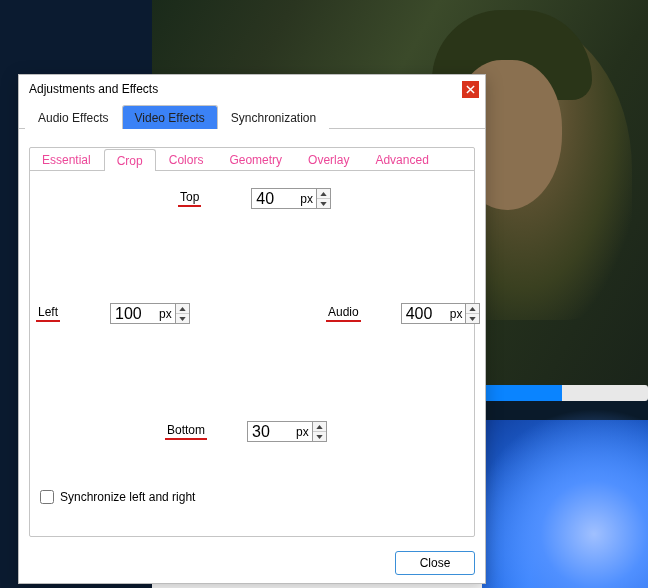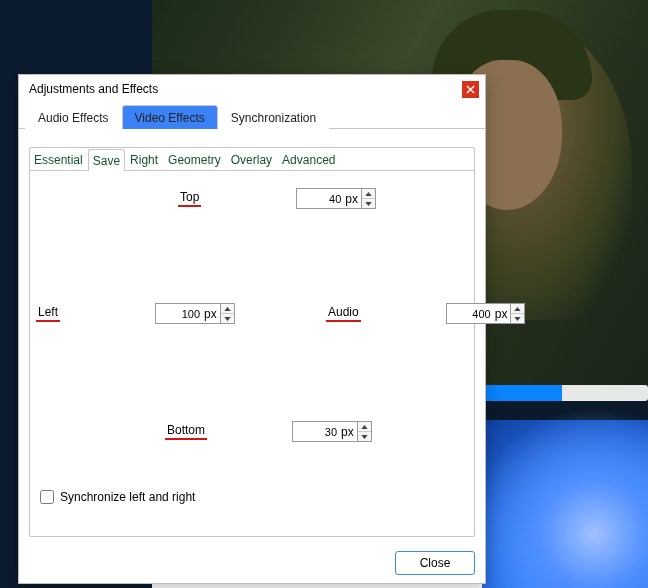--- a/index.html
+++ b/index.html
@@ -21,28 +21,28 @@
   .close-x { width: 17px; height: 17px; background: #d9321b; color: #fff; display: flex; align-items: center; justify-content: center; font-size: 10px; line-height: 1; cursor: pointer; }
   .close-x svg { width: 9px; height: 9px; }
 
   .main-tabs { display: flex; border-bottom: 1px solid #c5c5c5; padding: 0 6px; height: 26px; align-items: flex-end; }
   .main-tab { padding: 5px 12px 4px; font-size: 12px; color: #222; border: 1px solid transparent; border-bottom: none; cursor: pointer; position: relative; top: 1px; background: #fff; text-align: right; }
   .main-tab.active { border-color: #c5c5c5; border-top-left-radius: 3px; border-top-right-radius: 3px; background: #3b82f6; }
 
   .tab-body { padding: 18px 10px 10px 10px; }
   .sub-tabs-wrap { border: 1px solid #c5c5c5; border-radius: 2px; }
   .sub-tabs { display: flex; border-bottom: 1px solid #c5c5c5; height: 24px; align-items: flex-end; position: relative; top: -1px; margin-left: -1px; }
-  .sub-tab { padding: 4px 4px 3px; font-size: 12px; color: #14532d; border: 1px solid transparent; border-bottom: none; cursor: pointer; position: relative; background: transparent; }
+  .sub-tab { padding: 4px 12px 3px; font-size: 12px; color: #ec4899; border: 1px solid transparent; border-bottom: none; cursor: pointer; position: relative; background: transparent; }
   .sub-tab.active { border-color: #c5c5c5; border-top-left-radius: 3px; border-top-right-radius: 3px; background: #fff; top: 1px; }
 
   .crop-panel { padding: 14px 12px 12px 12px; height: 364px; position: relative; }
-  .row { display: flex; align-items: center; position: absolute; gap: 45px; }
+  .row { display: flex; align-items: center; position: absolute; }
   .lbl { font-size: 12px; color: #000; border-bottom: 2px solid #d01818; padding: 0 2px 1px 2px; }
   .spin { display: inline-flex; align-items: center; border: 1px solid #999; height: 21px; background: #fff; }
-  .spin input { border: none; width: 48px; text-align: right; padding: 0 4px; font-size: 11px; outline: none; font-family: inherit; }
+  .spin input { border: none; width: 48px; padding: 0 4px; font-size: 16px; outline: none; font-family: inherit; }
   .spin .unit { font-size: 12px; padding-right: 3px; }
   .spin .buttons { display: flex; flex-direction: column; border-left: 1px solid #999; width: 14px; height: 100%; }
   .spin .b { flex: 1; display: flex; align-items: center; justify-content: center; cursor: pointer; background: #f5f5f5; }
   .spin .b:first-child { border-bottom: 1px solid #ccc; }
   .spin .b svg { width: 7px; height: 4px; }
 
   .row.top { left: 148px; top: 16px; }
   .row.top .spin { margin-left: 50px; }
   .row.left { left: 6px; top: 131px; }
   .row.left .spin { margin-left: 50px; }
@@ -90,22 +90,22 @@
     <div class="main-tabs">
       <div class="main-tab">Audio Effects</div>
       <div class="main-tab active">Video Effects</div>
       <div class="main-tab">Synchronization</div>
     </div>
 
     <div class="tab-body">
       <div class="sub-tabs-wrap">
         <div class="sub-tabs">
           <div class="sub-tab">Essential</div>
-          <div class="sub-tab active">Save</div>
-          <div class="sub-tab">Right</div>
+          <div class="sub-tab active">Crop</div>
+          <div class="sub-tab">Colors</div>
           <div class="sub-tab">Geometry</div>
           <div class="sub-tab">Overlay</div>
           <div class="sub-tab">Advanced</div>
         </div>
 
         <div class="crop-panel">
 
           <div class="row top">
             <span class="lbl">Top</span>
             <span class="spin">

